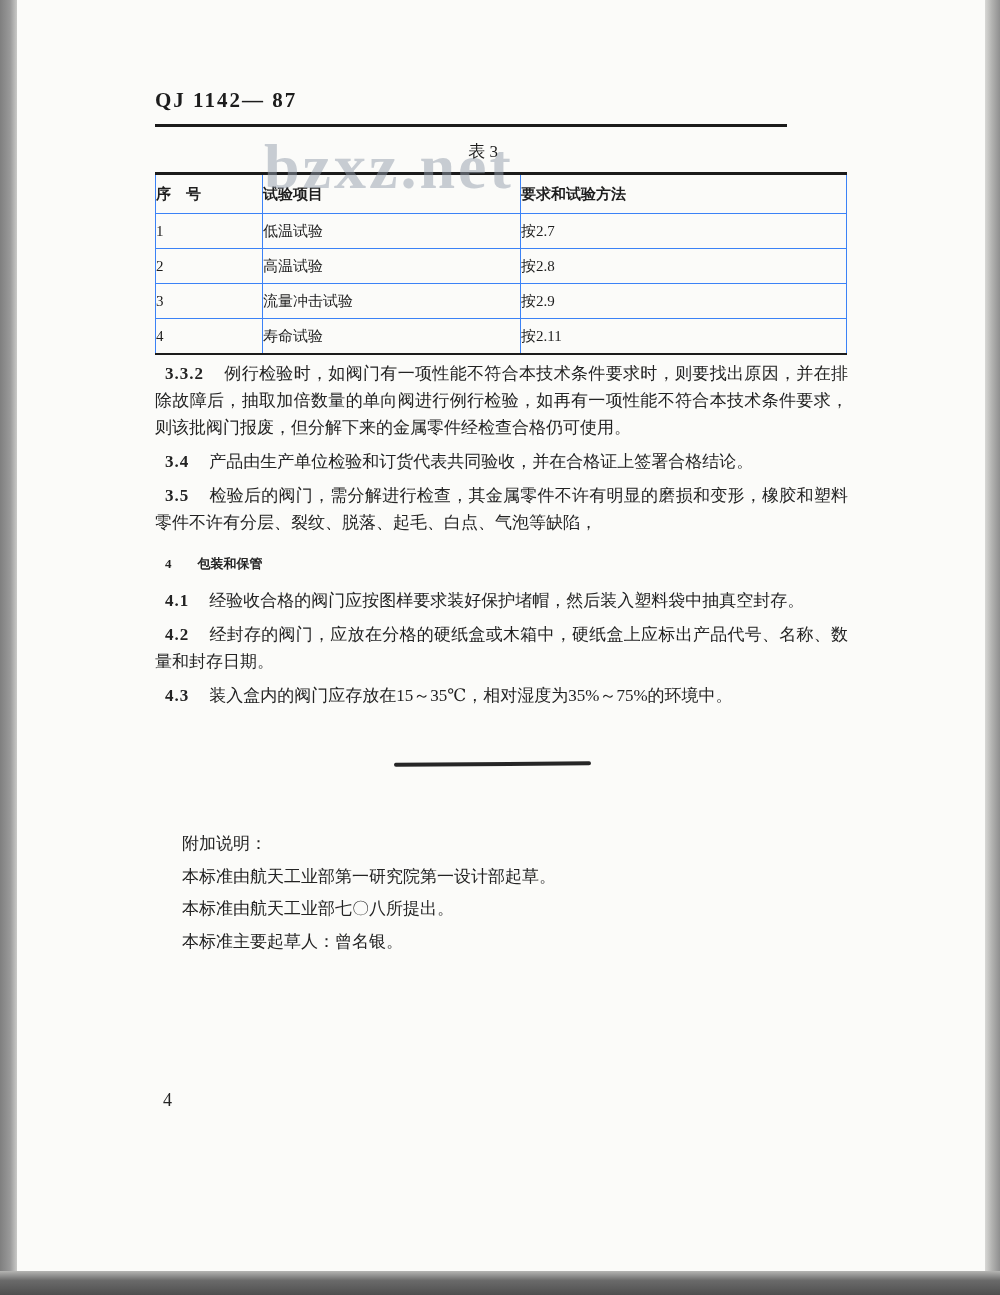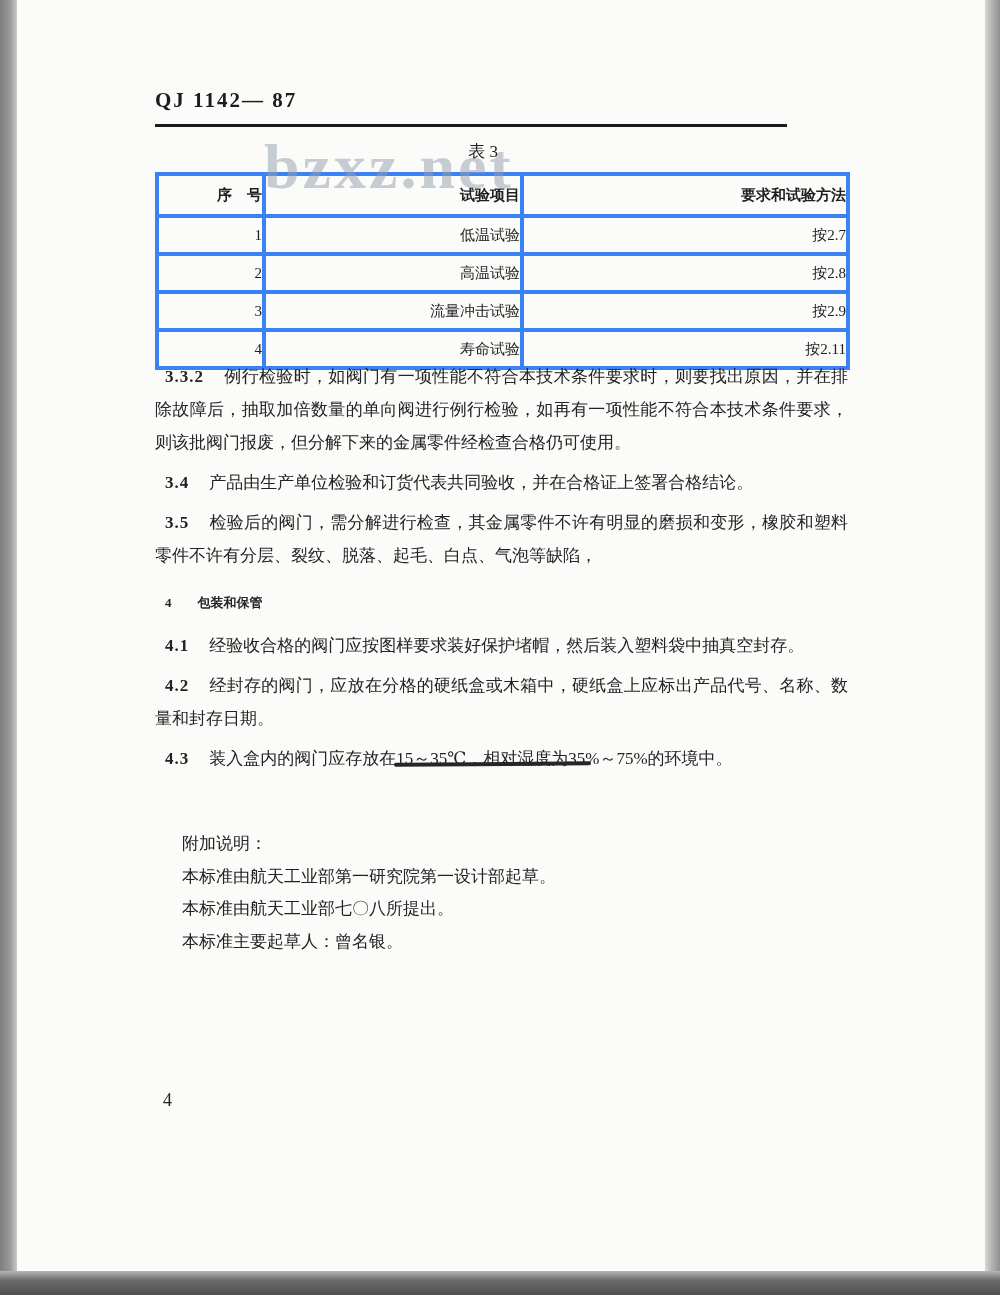--- a/index.html
+++ b/index.html
@@ -25,32 +25,32 @@
   
   .watermark{position:absolute;left:238px;top:130px;
     font-size:64px;font-weight:bold;font-style:normal;
     color:rgba(148,158,172,0.50);letter-spacing:3px;z-index:5;pointer-events:none;margin-left:26px;}
   
   .table-caption{position:absolute;left:138px;top:140px;width:690px;text-align:center;
     font-size:17px;color:#1e1e1e;}
   
   table.spec{position:absolute;left:155px;top:172px;width:691px;height:180px;
     border-collapse:collapse;table-layout:fixed;font-size:15px;color:#1e1e1e;}
-  table.spec th,table.spec td{border:4px solid #3b82f6;text-align:right;vertical-align:middle;padding:0;}
+  table.spec th,table.spec td{border:1px solid #3b82f6;text-align:left;vertical-align:middle;padding:0;}
   table.spec{border-top:3px solid #1b1b1b;}
   table.spec th{font-weight:bold;height:38px;}
   table.spec td{height:34px;font-weight:normal;}
   table.spec tr{border-bottom:1px solid #2c2c2c;}
   table.spec{border-bottom:2px solid #1b1b1b;}
   .col-num{width:107px;}
   .col-item{width:258px;}
   .col-req{width:326px;}
   
   .body-text{position:absolute;left:155px;top:360px;width:693px;
-    font-size:17px;line-height:33px;text-align:justify;color:#232323;}
+    font-size:17px;line-height:27px;text-align:justify;color:#232323;}
   .para{margin:0 0 7px 0;text-indent:10px;}
   .para .pnum{font-weight:bold;margin-right:20px;letter-spacing:1px;}
   .sec-heading{margin:14px 0 10px 0;font-size:13px;font-weight:bold;text-indent:10px;}
   .sec-heading .pnum{margin-right:26px;}
   
   .divider{position:absolute;left:394px;top:762px;width:197px;height:4px;
     background:#262626;border-radius:2px;transform:rotate(-0.4deg);}
   
   .notes{position:absolute;left:178px;top:826px;font-size:17px;line-height:28.5px;color:#232323;}
   .notes .note-line{margin:4px;}

